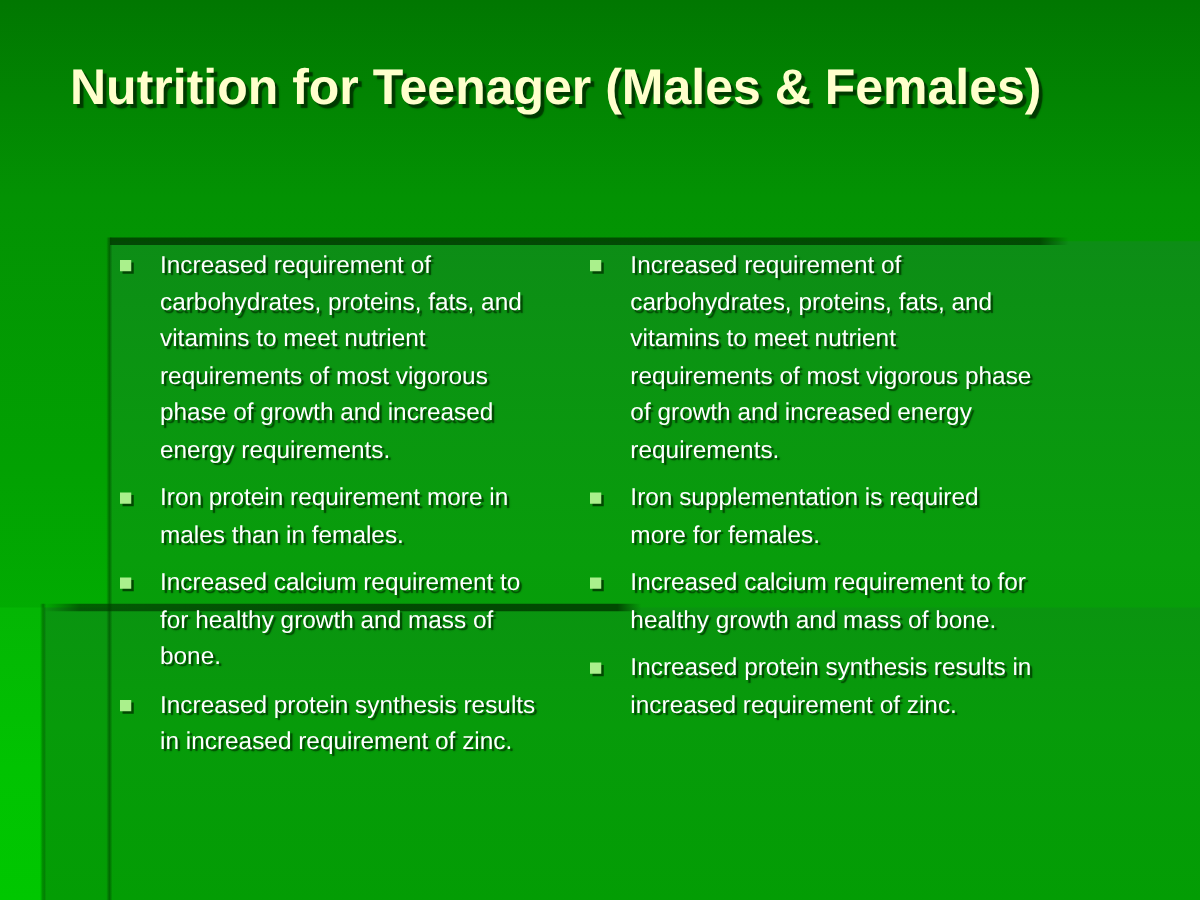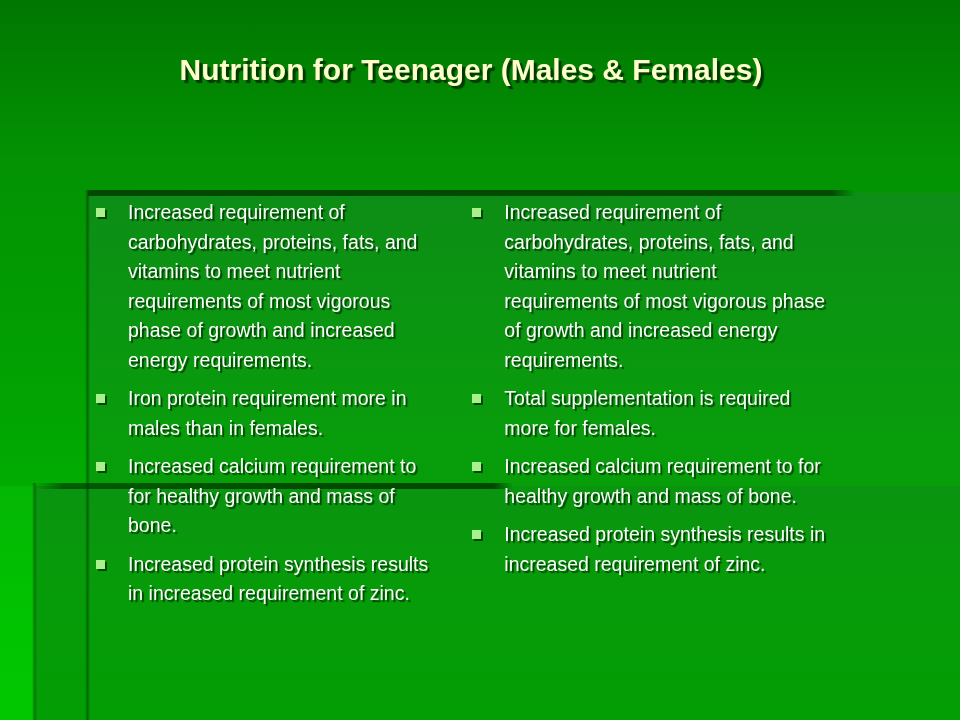--- a/index.html
+++ b/index.html
@@ -83,29 +83,28 @@
     height: 234px;
     background: linear-gradient(to bottom, #04b604 0%, #01c301 55%, #00c700 100%);
   }
 
   
   .title {
     position: absolute;
     left: 56px;
     top: 44px;
     width: 830px;
-    font-size: 30px;
+    font-size: 40px;
     font-weight: bold;
     line-height: 52px;
     letter-spacing: 0px;
     color: #ffffcc;
     text-shadow: 3px 3px 1px rgba(0,45,0,0.85);
     white-space: pre-wrap;
     z-index: 5;
-    text-align: center;
   }
 
   
   .columns {
     position: absolute;
     left: 0;
     top: 198px;
     width: 836px;
     height: 480px;
     display: flex;
@@ -181,21 +180,21 @@
     </div>
 
     <div class="column right">
       <ul class="bullet-list">
         <li class="bullet-item">
           <span class="bullet-marker"></span>
           <span>Increased requirement of carbohydrates, proteins, fats, and vitamins to meet nutrient requirements of most vigorous phase of growth and increased energy requirements.</span>
         </li>
         <li class="bullet-item">
           <span class="bullet-marker"></span>
-          <span>Total supplementation is required more for females.</span>
+          <span>Iron supplementation is required more for females.</span>
         </li>
         <li class="bullet-item">
           <span class="bullet-marker"></span>
           <span>Increased calcium requirement to for healthy growth and mass of bone.</span>
         </li>
         <li class="bullet-item">
           <span class="bullet-marker"></span>
           <span>Increased protein synthesis results in increased requirement of zinc.</span>
         </li>
       </ul>

